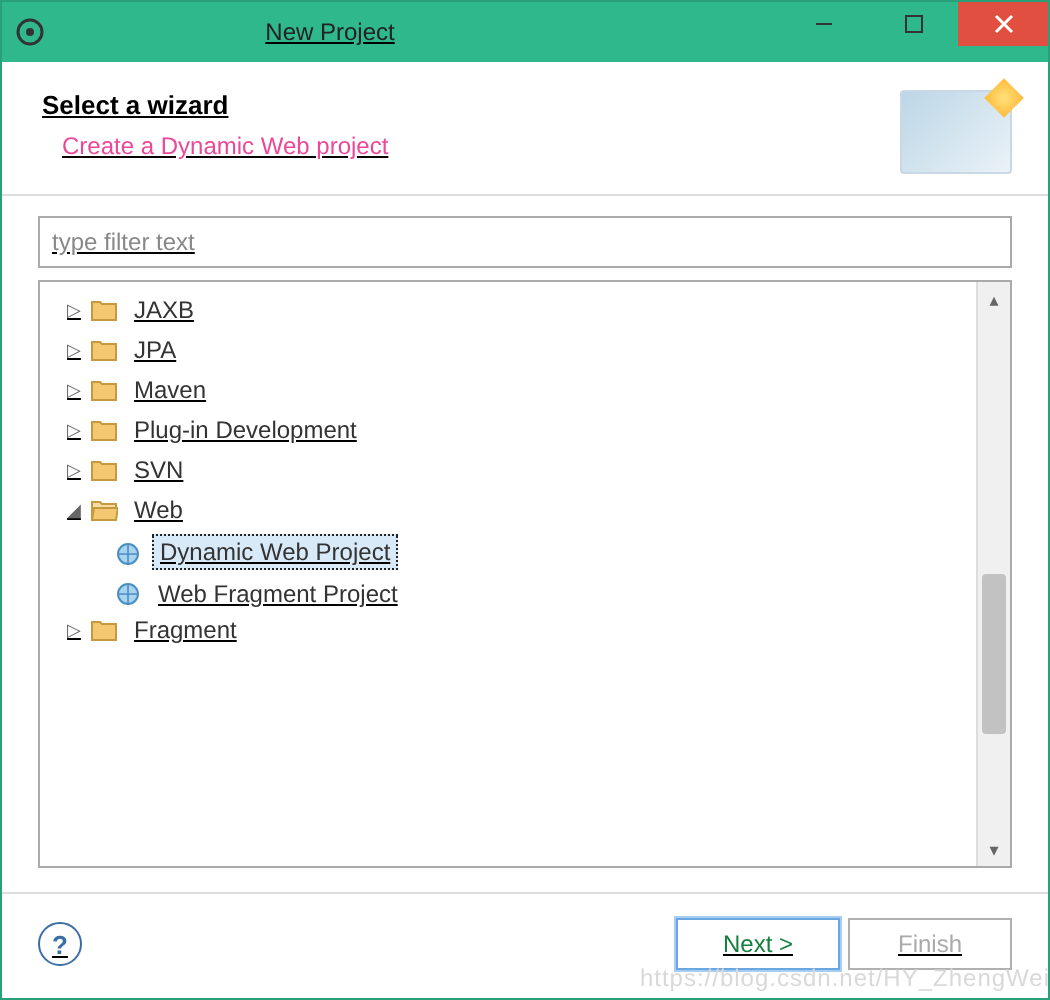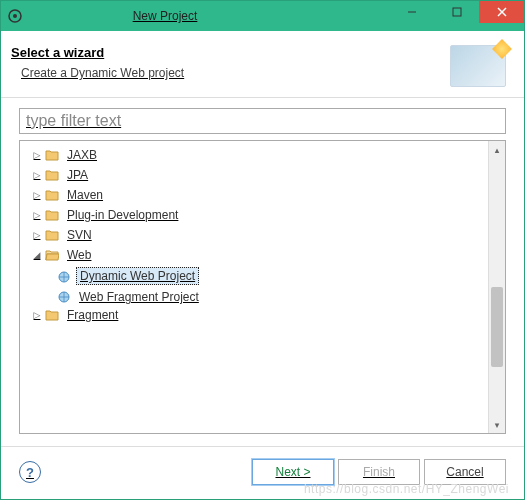--- a/index.html
+++ b/index.html
@@ -7,30 +7,30 @@
 
     .window { width: 525px; height: 500px; border: 1px solid #2aa07a; background: #fff; display: flex; flex-direction: column; text-decoration: underline; }
 
     .titlebar { height: 30px; background: #2fb88c; display: flex; align-items: center; padding-left: 6px; position: relative; }
     .titlebar .app-icon { width: 16px; height: 16px; margin-right: 8px; }
     .titlebar .title { flex: 1; text-align: center; color: #222; font-size: 12px; font-weight: 400; margin-left: -90px; }
     .titlebar .win-controls { display: flex; height: 100%; }
     .titlebar .win-btn { width: 45px; height: 22px; display: flex; align-items: center; justify-content: center; font-size: 11px; color: #333; }
     .titlebar .win-btn.close { background: #e04f3f; color: #fff; width: 45px; height: 22px; margin-top:0; }
 
-    .header { background: #fff; padding: 14px 18px 10px 10px; display: flex; align-items: flex-start; border-bottom: 1px solid #ddd; gap: 28px; }
+    .header { background: #fff; padding: 14px 18px 10px 20px; display: flex; align-items: flex-start; border-bottom: 1px solid #ddd; gap: 28px; }
     .header-text { flex: 1; }
     .header-title { font-weight: 700; font-size: 13px; color: #000; margin-bottom: 6px; }
-    .header-desc { font-size: 12px; color: #404040; margin-left: 10px; }
+    .header-desc { font-size: 12px; color: #ec4899; margin-left: 10px; }
     .header-icon { width: 56px; height: 42px; background: linear-gradient(135deg,#bcd6e6,#eaf2f8); border: 1px solid #c9d8e4; border-radius: 2px; position: relative; }
     .header-icon::after { content: ""; position: absolute; top: -4px; right: -4px; width: 14px; height: 14px; background: radial-gradient(circle,#ffe27a,#ffb93a); transform: rotate(45deg); }
 
     .body { flex: 1; padding: 10px 18px 12px 18px; display: flex; flex-direction: column; background:#fff; }
     .wizards-label { font-size: 12px; color: #333; margin-bottom: 3px; }
-    .filter-input { width: 100%; height: 24px; border: 1px solid #aaa; padding: 12px 6px; font-size: 16px; outline: none; margin-bottom: 6px; color: #0c4a6e; }
+    .filter-input { width: 100%; height: 24px; border: 1px solid #aaa; padding: 12px 6px; font-size: 12px; outline: none; margin-bottom: 6px; color: #0c4a6e; }
     .filter-input::placeholder { color: #888; }
 
     .tree-wrap { border: 1px solid #aaa; background: #fff; flex: 1; overflow: hidden; position: relative; }
     .tree { padding: 4px 2px; font-size: 12px; color: #333; }
     .tree-row { display: flex; align-items: center; height: 20px; white-space: nowrap; }
     .tree-row .twisty { width: 14px; text-align: center; color: #666; font-size: 9px; }
     .tree-row .ficon { width: 16px; height: 16px; margin-right: 4px; display:inline-flex; align-items:center; justify-content:center; }
     .tree-row .label { padding: 1px 3px; }
     .tree-row.level1 { padding-left: 8px; }
     .tree-row.level2 { padding-left: 34px; align-items: flex-end; }
@@ -39,21 +39,21 @@
     .scrollbar .arrow { height: 17px; display:flex; align-items:center; justify-content:center; font-size:9px; color:#666; }
     .scrollbar .track { flex:1; position:relative; }
     .scrollbar .thumb { position:absolute; left:2px; right:2px; top:50%; height:80px; background:#c2c2c2; border-radius:2px; }
 
     .footer { padding: 12px 18px 14px 18px; border-top: 1px solid #ddd; display: flex; align-items: center; gap: 4px; background: #fff; }
     .help-icon { width: 22px; height: 22px; border: 1.5px solid #3a6ea5; border-radius: 50%; display: flex; align-items: center; justify-content: center; color: #3a6ea5; font-size: 13px; font-weight: bold; margin-right: auto; }
     .btn { min-width: 82px; height: 26px; border: 1px solid #b0b0b0; background: #fff; font-size: 12px; color: #444; padding: 0 10px; display:flex; align-items:center; justify-content:center; }
     .btn.disabled { color: #aaa; }
     .btn.default { border: 1px solid #6aa6e0; box-shadow: 0 0 0 1px #a7cdf0; color: #15803d; }
 
-    .watermark { position: fixed; bottom: 4px; right: 16px; font-size: 12px; color: #d9d9d9; pointer-events: none; z-index: 10; letter-spacing:0.5px;}
+    .watermark { position: fixed; bottom: 4px; right: 0; font-size: 12px; color: #d9d9d9; pointer-events: none; z-index: 10; letter-spacing:0.5px;}
   </style>
 </head>
 <body>
 
 <div class="window">
 
   <div class="titlebar">
     <span class="app-icon">
       <svg viewBox="0 0 16 16" width="16" height="16">
           <circle cx="8" cy="8" r="6" fill="none" stroke="#333" stroke-width="1.5"></circle>
@@ -195,18 +195,17 @@
           </div>
         <div class="arrow">▾</div>
       </div>
     </div>
   </div>
 
   <div class="footer">
     <div class="help-icon">?</div>
     <div class="btn default">Next &gt;</div>
     <div class="btn disabled">Finish</div>
-    <div class="btn">Cancel</div>
   </div>
 
 </div>
 
 <div class="watermark">https://blog.csdn.net/HY_ZhengWei</div>
 
 </body></html>

